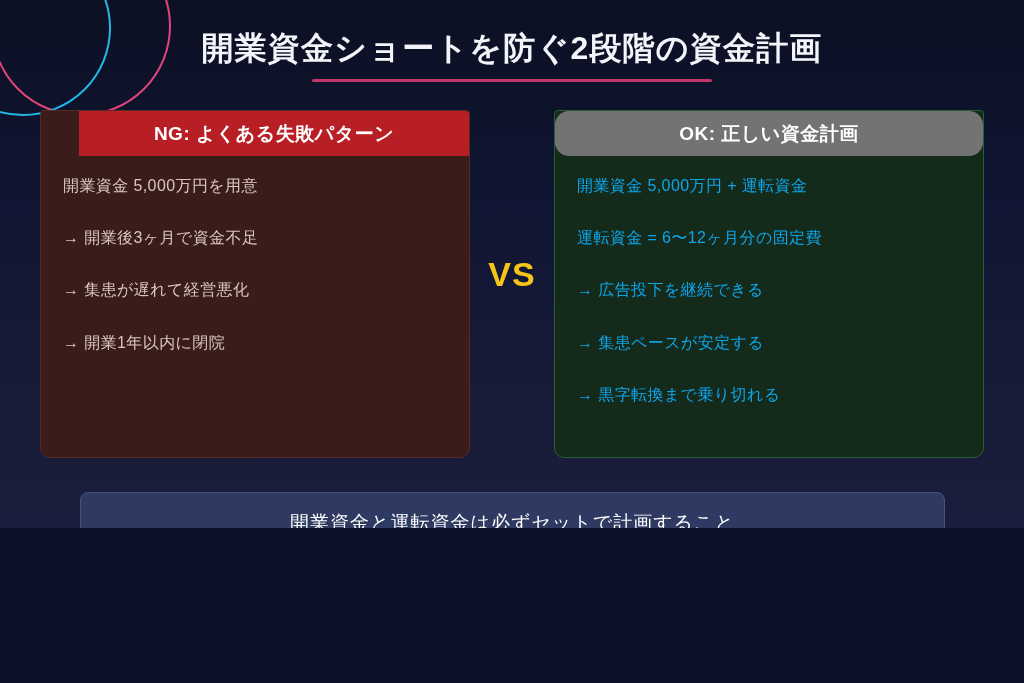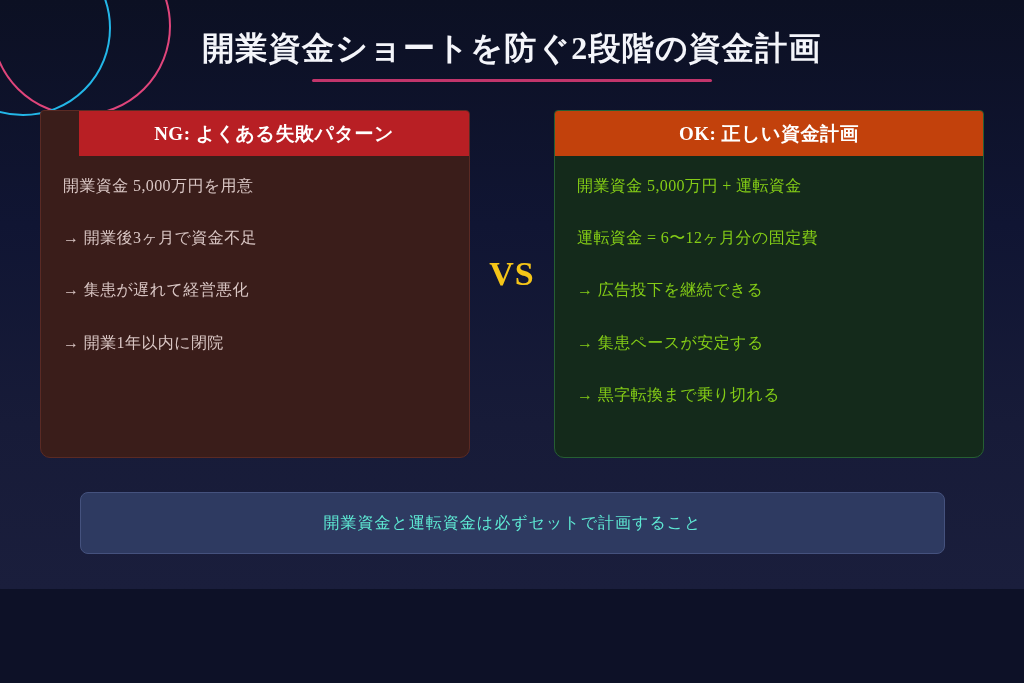--- a/index.html
+++ b/index.html
@@ -12,24 +12,23 @@
     height: 683px;
     overflow: hidden;
     background: #0d1127;
     font-family: "Liberation Sans", "DejaVu Sans", sans-serif;
     -webkit-font-smoothing: antialiased;
   }
 
   .slide {
     position: relative;
     width: 1024px;
-    height: 589px;
+    height: 528px;
     background: linear-gradient(180deg, #0c1023 0%, #101533 38%, #171b38 72%, #1a1e3c 100%);
     overflow: hidden;
-    font-family: Liberation Serif, serif;
   }
 
   
   .deco {
     position: absolute;
     top: 0;
     left: 0;
     width: 260px;
     height: 240px;
     pointer-events: none;
@@ -110,34 +109,34 @@
   .card-header {
     height: 45px;
     line-height: 45px;
     text-align: center;
     font-size: 19px;
     font-weight: bold;
     color: #ffffff;
     letter-spacing: 0.5px;
   }
   .card.ng .card-header { background: #b81f24; margin-left: 38px; }
-  .card.ok .card-header { background: #c2410c; }
+  .card.ok .card-header { background: #737373; border-radius: 14px; }
 
   .card-body {
     padding: 18px 14px 0 22px;
   }
   .card-item {
     font-size: 16px;
     line-height: 1.45;
     margin: 0 0 29px 0;
     letter-spacing: 0.4px;
     white-space: nowrap;
   }
   .card.ng .card-item { color: #d9c6c4; }
-  .card.ok .card-item { color: #84cc16; }
+  .card.ok .card-item { color: #0ea5e9; }
   .card-item:last-child { margin-bottom: 2px; }
 
   
   .vs {
     position: absolute;
     left: 470px;
     top: 257px;
     width: 84px;
     text-align: center;
     font-size: 34px;
@@ -156,22 +155,22 @@
     height: 62px;
     box-sizing: border-box;
     background: #2e3a61;
     border: 1px solid #45527e;
     border-radius: 8px;
     display: flex;
     align-items: center;
     justify-content: center;
   }
   .banner-text {
-    font-size: 16px;
-    color: #5eead4;
+    font-size: 19px;
+    color: #ffffff;
     letter-spacing: 1px;
   }
 </style>
 </head>
 <body>
 
 <div class="slide">
 
   <div class="deco">
     <div class="deco-circle pink"></div>

